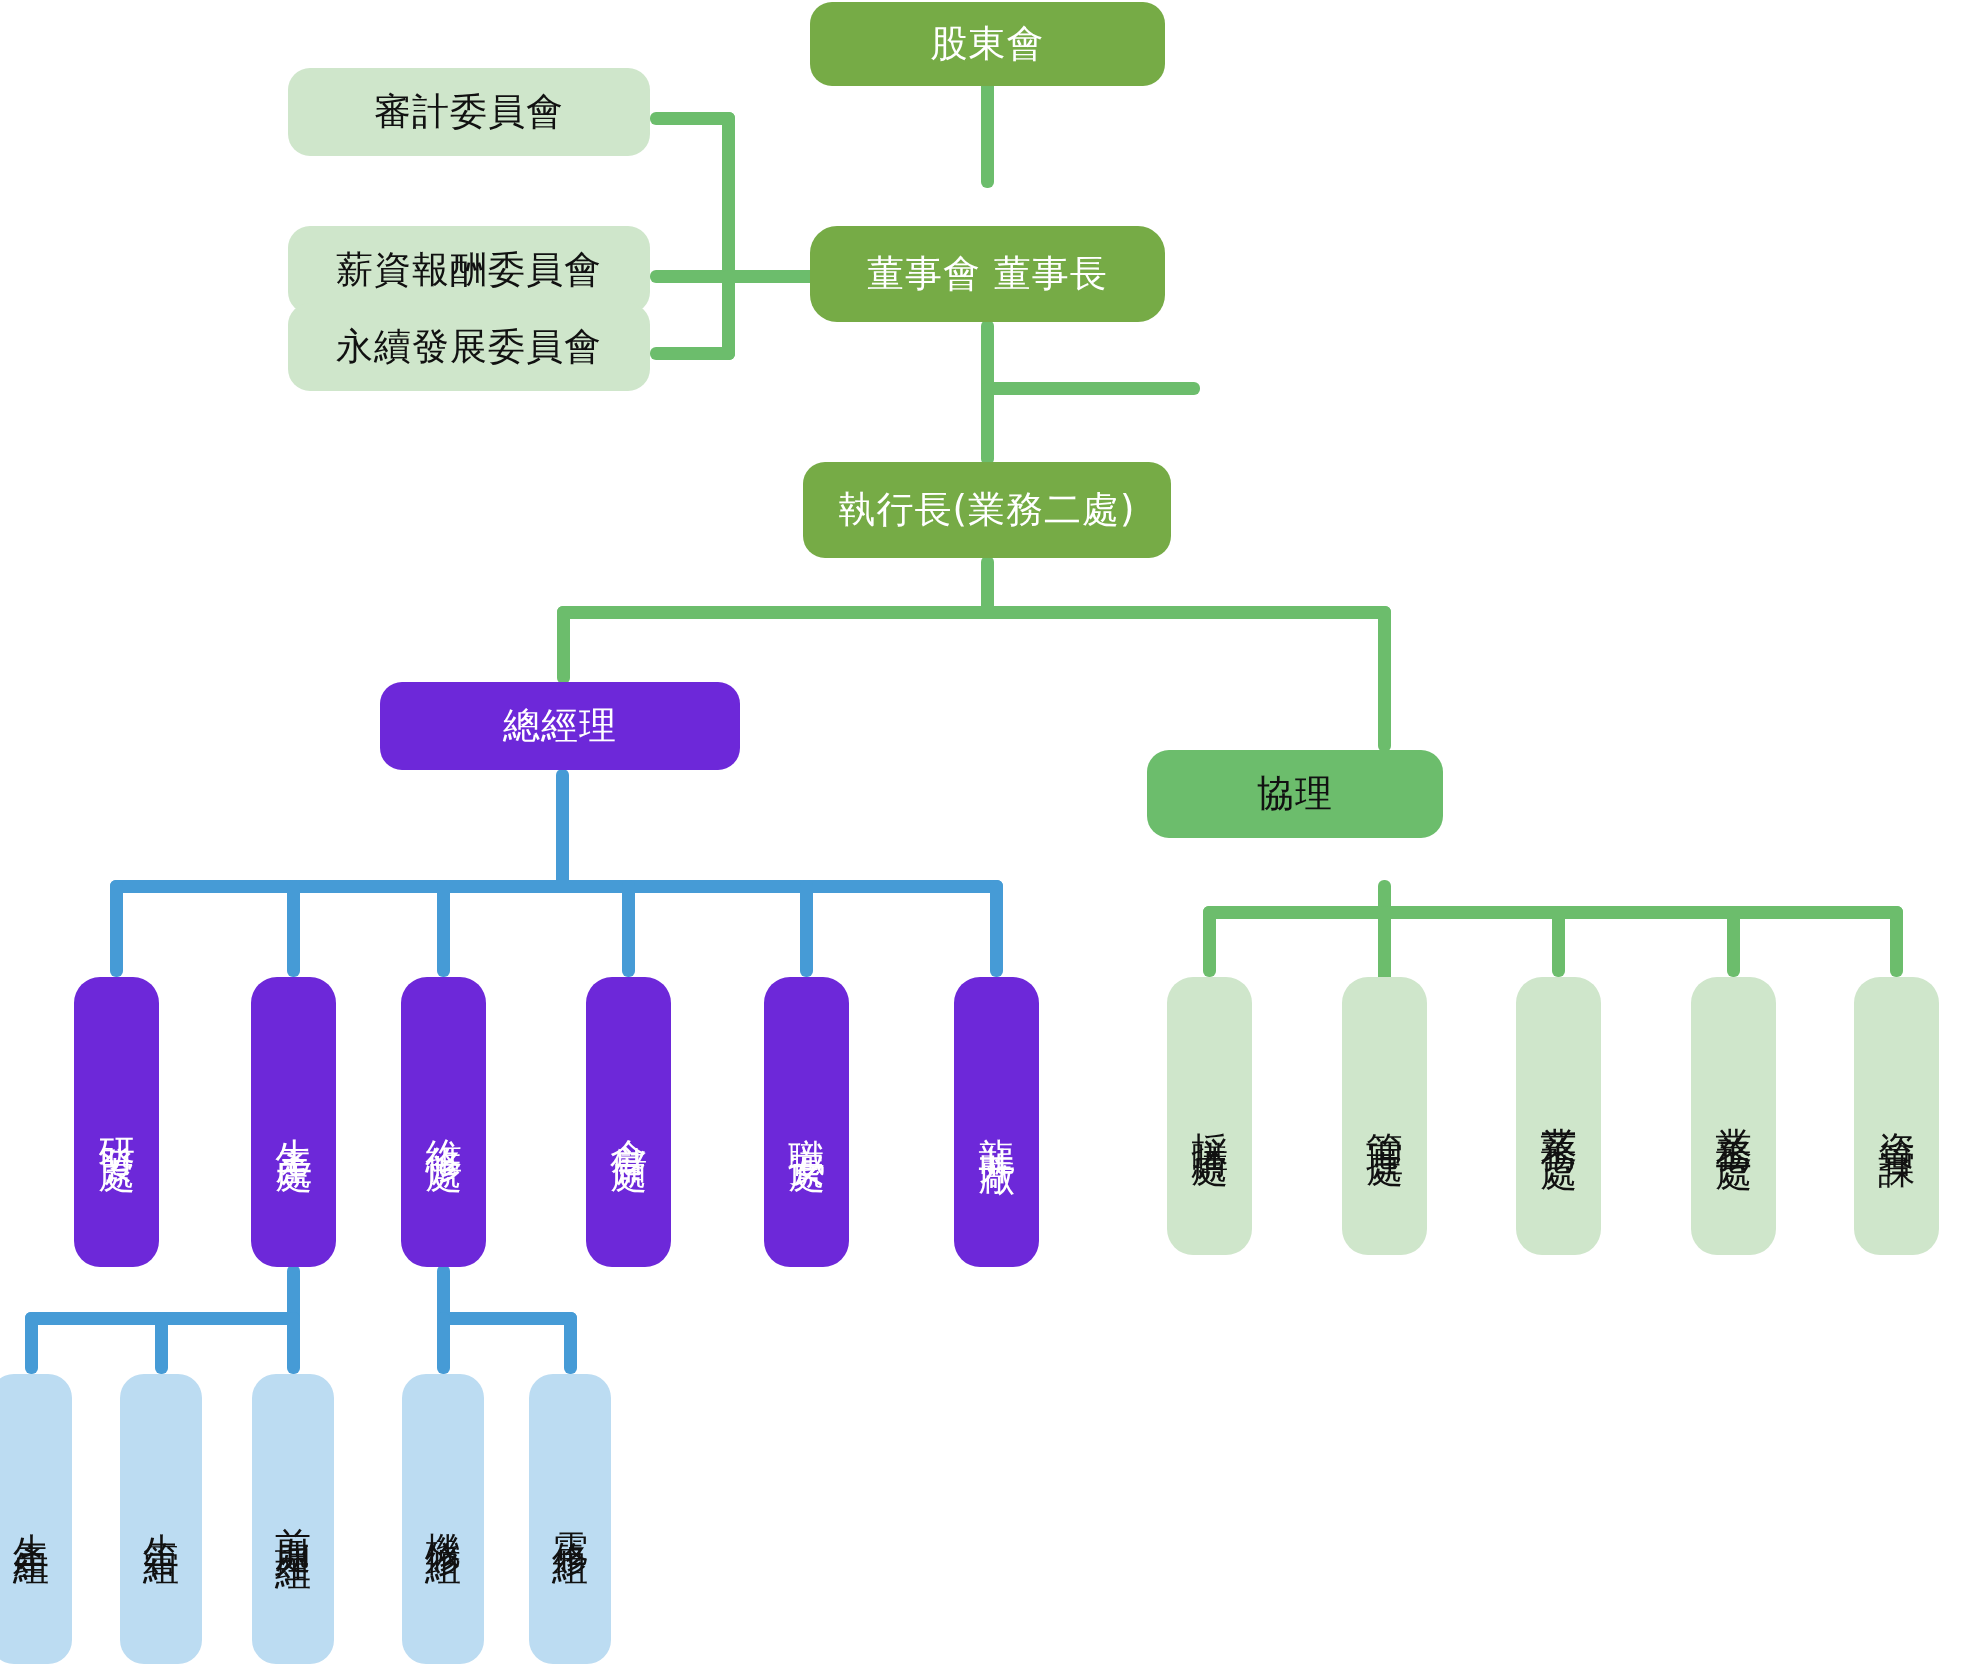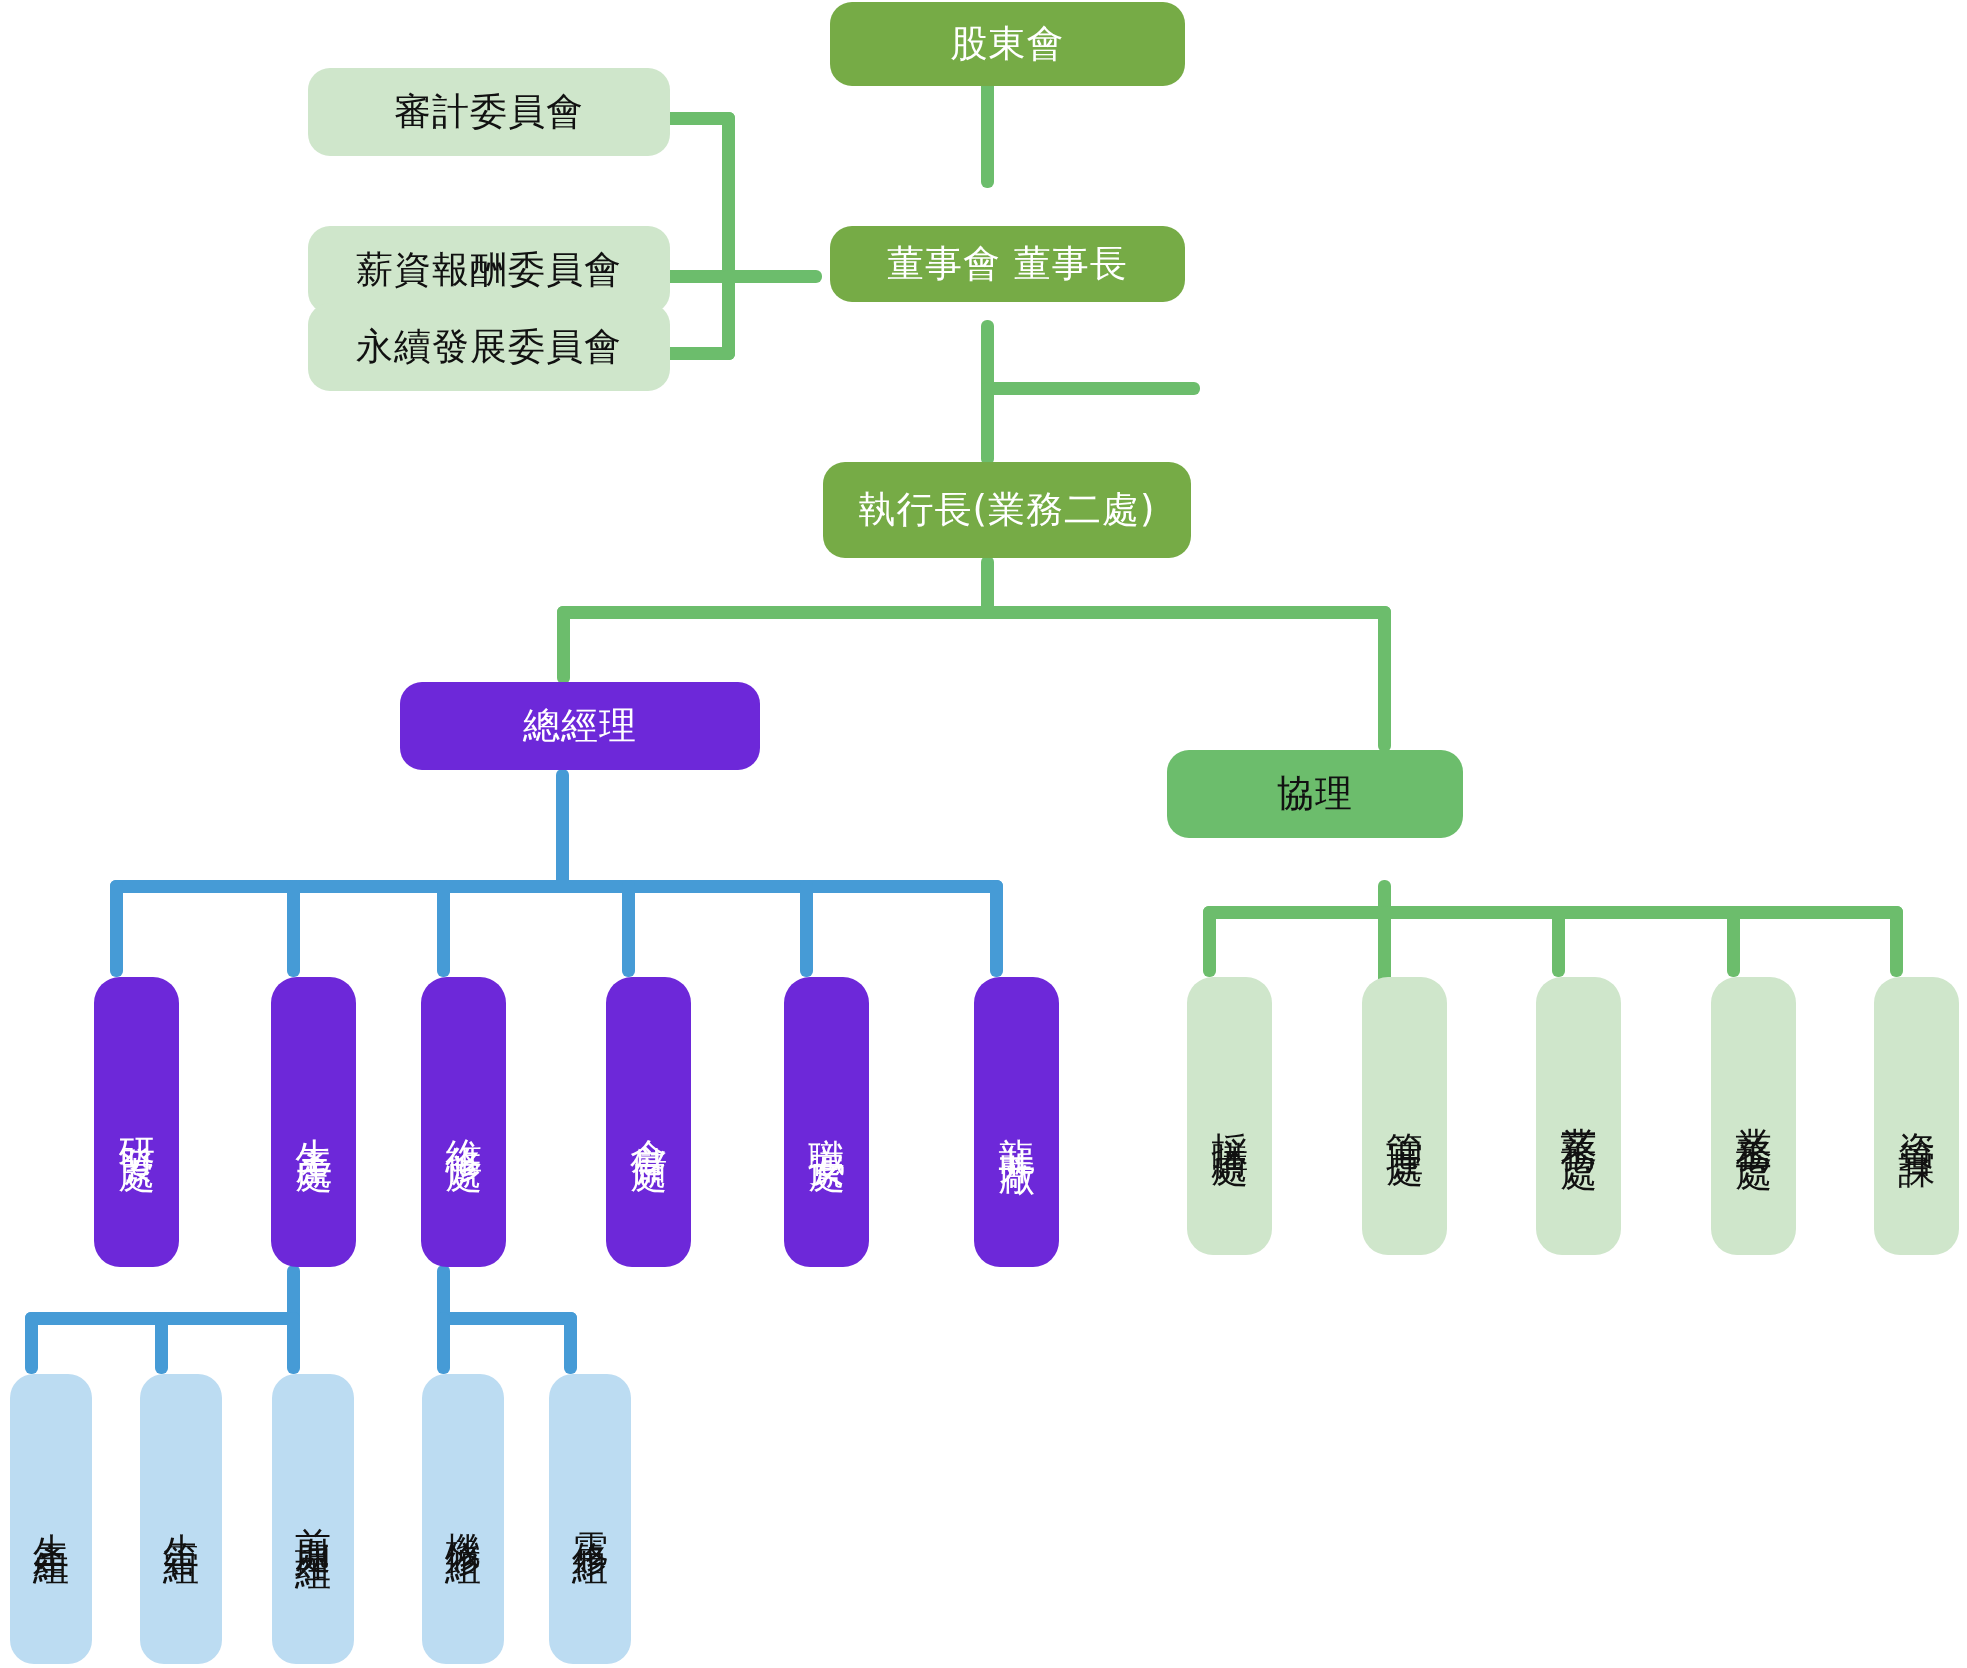--- a/index.html
+++ b/index.html
@@ -17,21 +17,20 @@
   }
   .node {
     position: absolute;
     box-sizing: border-box;
     display: flex;
     align-items: center;
     justify-content: center;
     text-align: center;
     line-height: 1.28;
     font-weight: 400;
-    margin-left: 20px;
   }
   
   .h-node {
     border-radius: 22px;
     font-size: 37px;
     letter-spacing: 1px;
   }
   
   .v-node {
     border-radius: 26px;
@@ -107,21 +106,21 @@
   <div class="line l-blue" style="left:155px; top:1312px; width:13px; height:62px;"></div>
   <div class="line l-blue" style="left:287px; top:1312px; width:13px; height:62px;"></div>
 
   <div class="line l-blue" style="left:437px; top:1265px; width:13px; height:58px;"></div>
   <div class="line l-blue" style="left:437px; top:1312px; width:140px; height:13px;"></div>
   <div class="line l-blue" style="left:437px; top:1312px; width:13px; height:62px;"></div>
   <div class="line l-blue" style="left:564px; top:1312px; width:13px; height:62px;"></div>
 
   <div class="node h-node c-dark-green" style="left:810px; top:2px; width:355px; height:84px;">股東會</div>
 
-  <div class="node h-node c-dark-green" style="left:810px; top:226px; width:355px; height:76px;">董事會 董事長</div>
+  <div class="node h-node c-dark-green" style="left:810px; top:226px; width:355px; height:96px;border-radius:27px;">董事會 董事長</div>
 
   <div class="node h-node c-dark-green" style="left:803px; top:462px; width:368px; height:96px;">執行長(業務二處)</div>
 
 
   <div class="node h-node c-light-green" style="left:288px; top:68px; width:362px; height:88px;">審計委員會</div>
   <div class="node h-node c-light-green" style="left:288px; top:226px; width:362px; height:88px;">薪資報酬委員會</div>
   <div class="node h-node c-light-green" style="left:288px; top:303px; width:362px; height:88px;">永續發展委員會</div>
 
   <div class="node h-node c-blue" style="left:380px; top:682px; width:360px; height:88px;">總經理</div>
 

